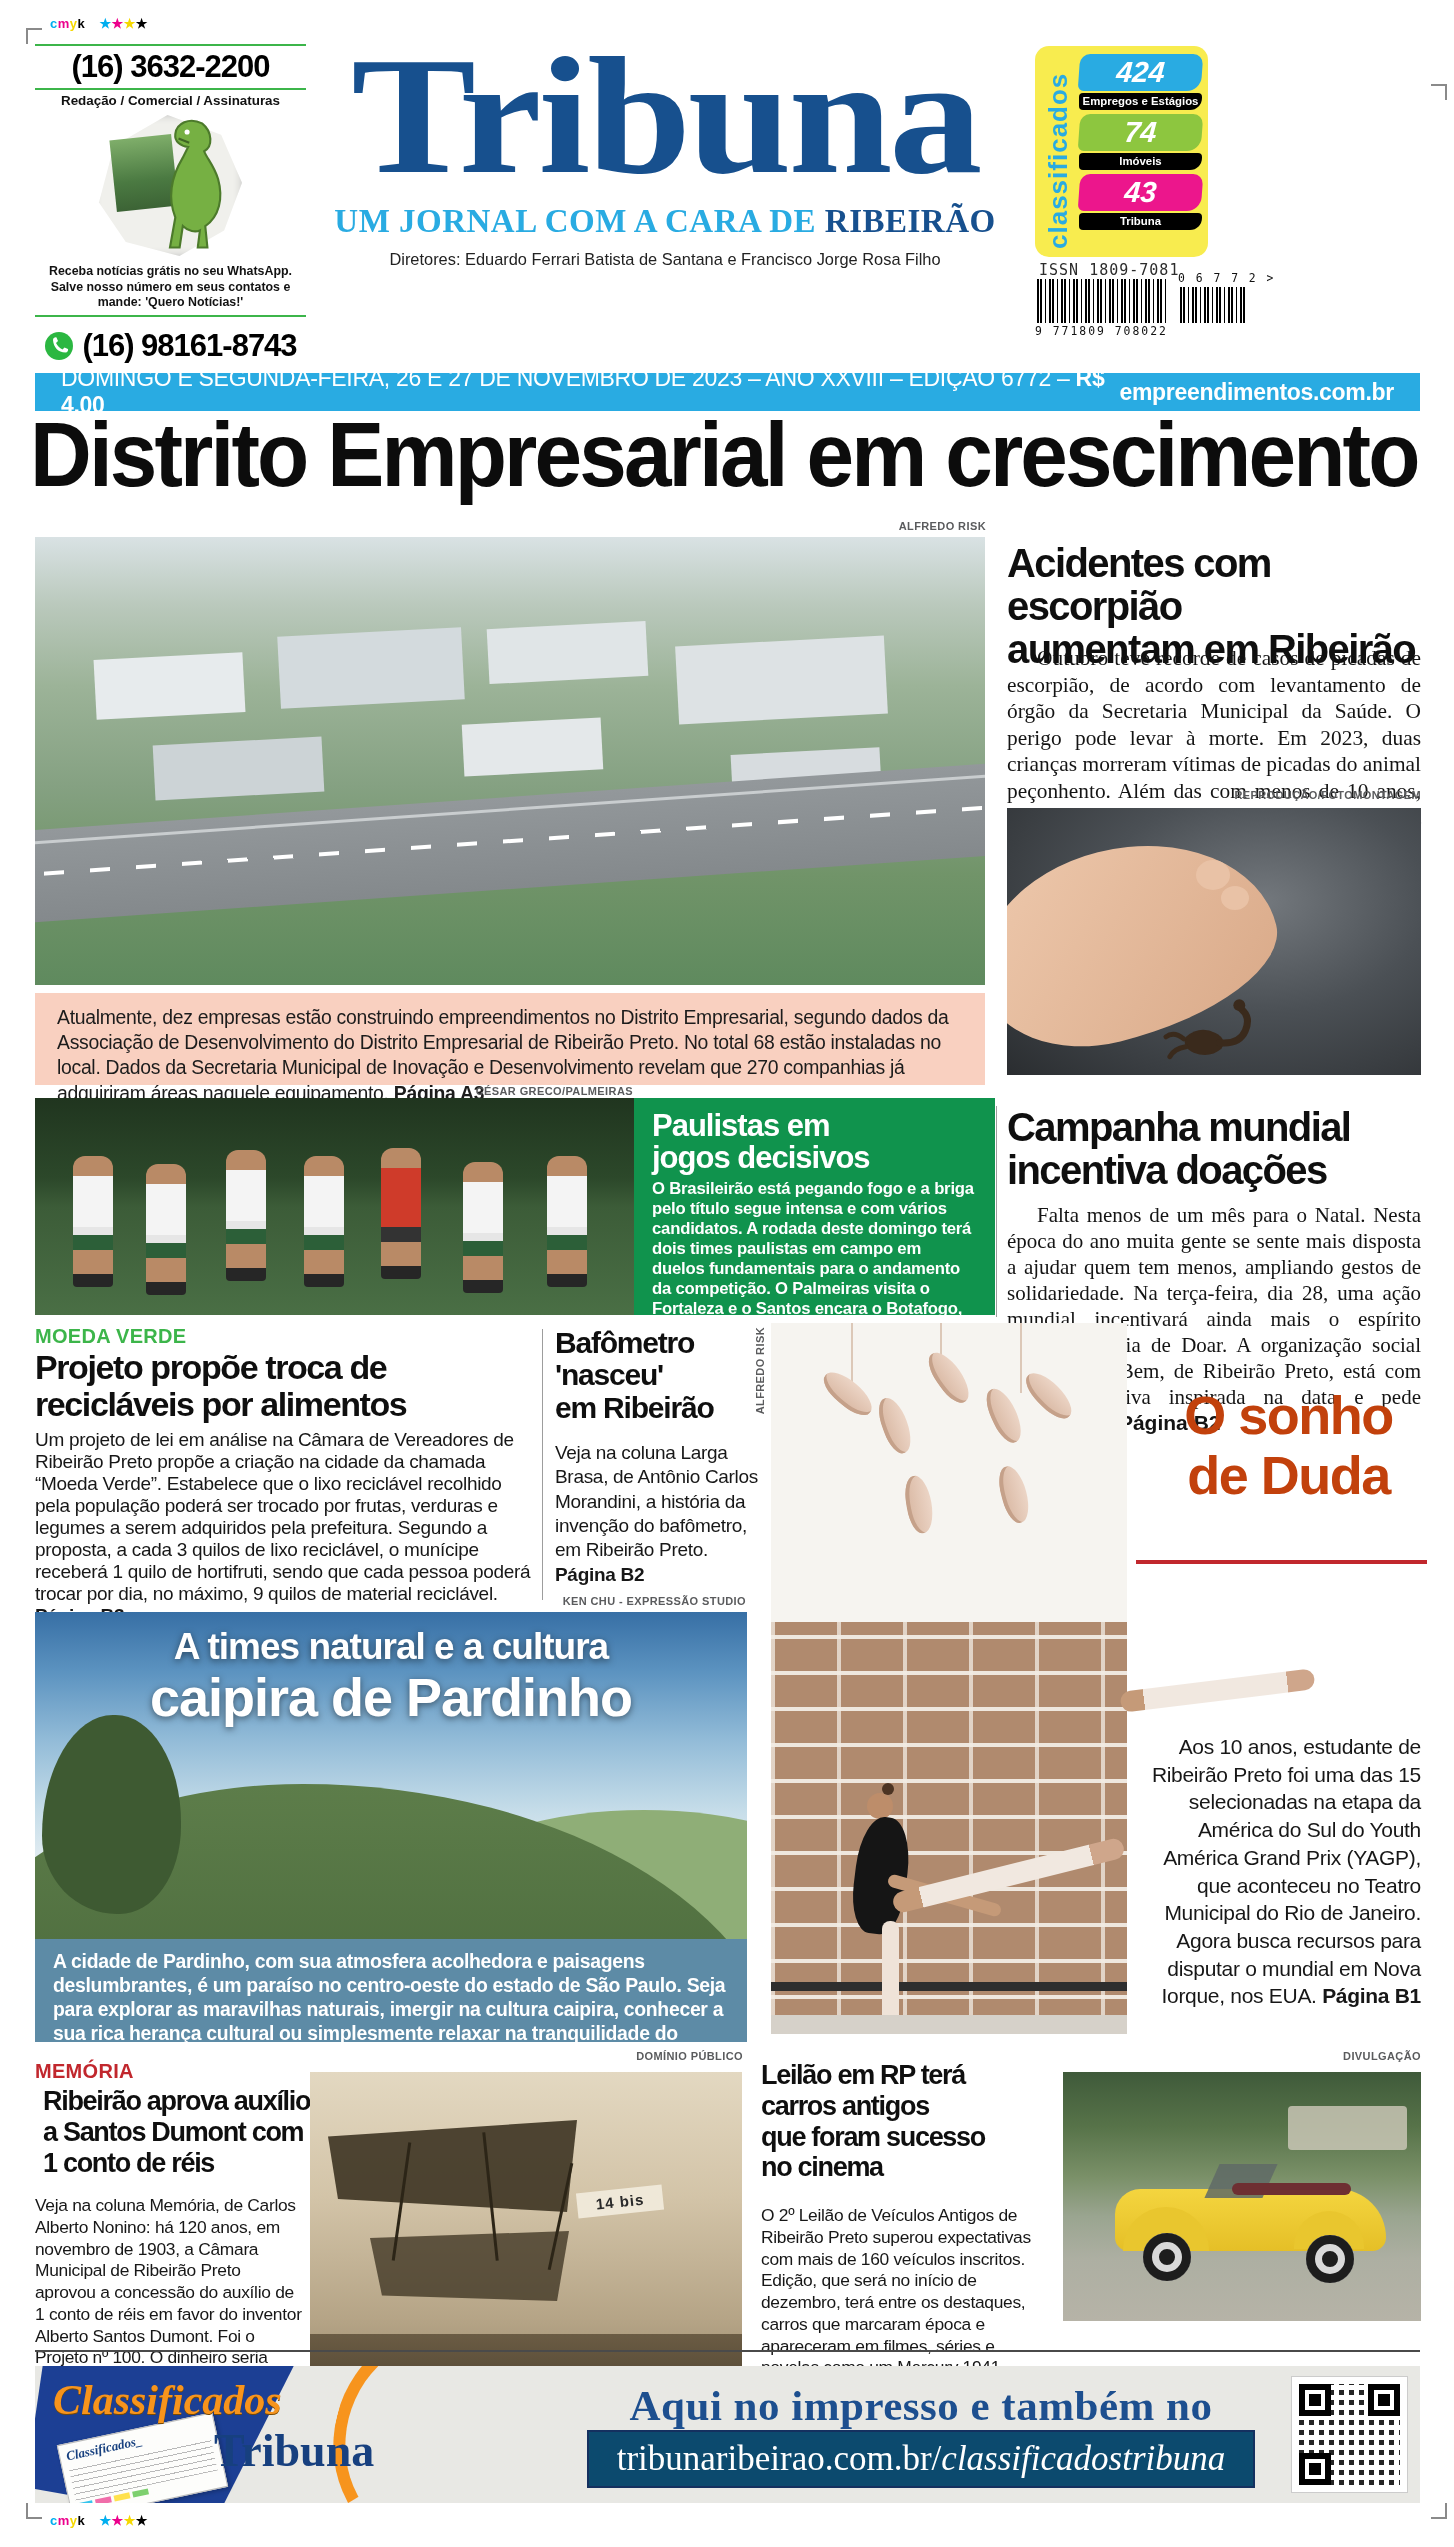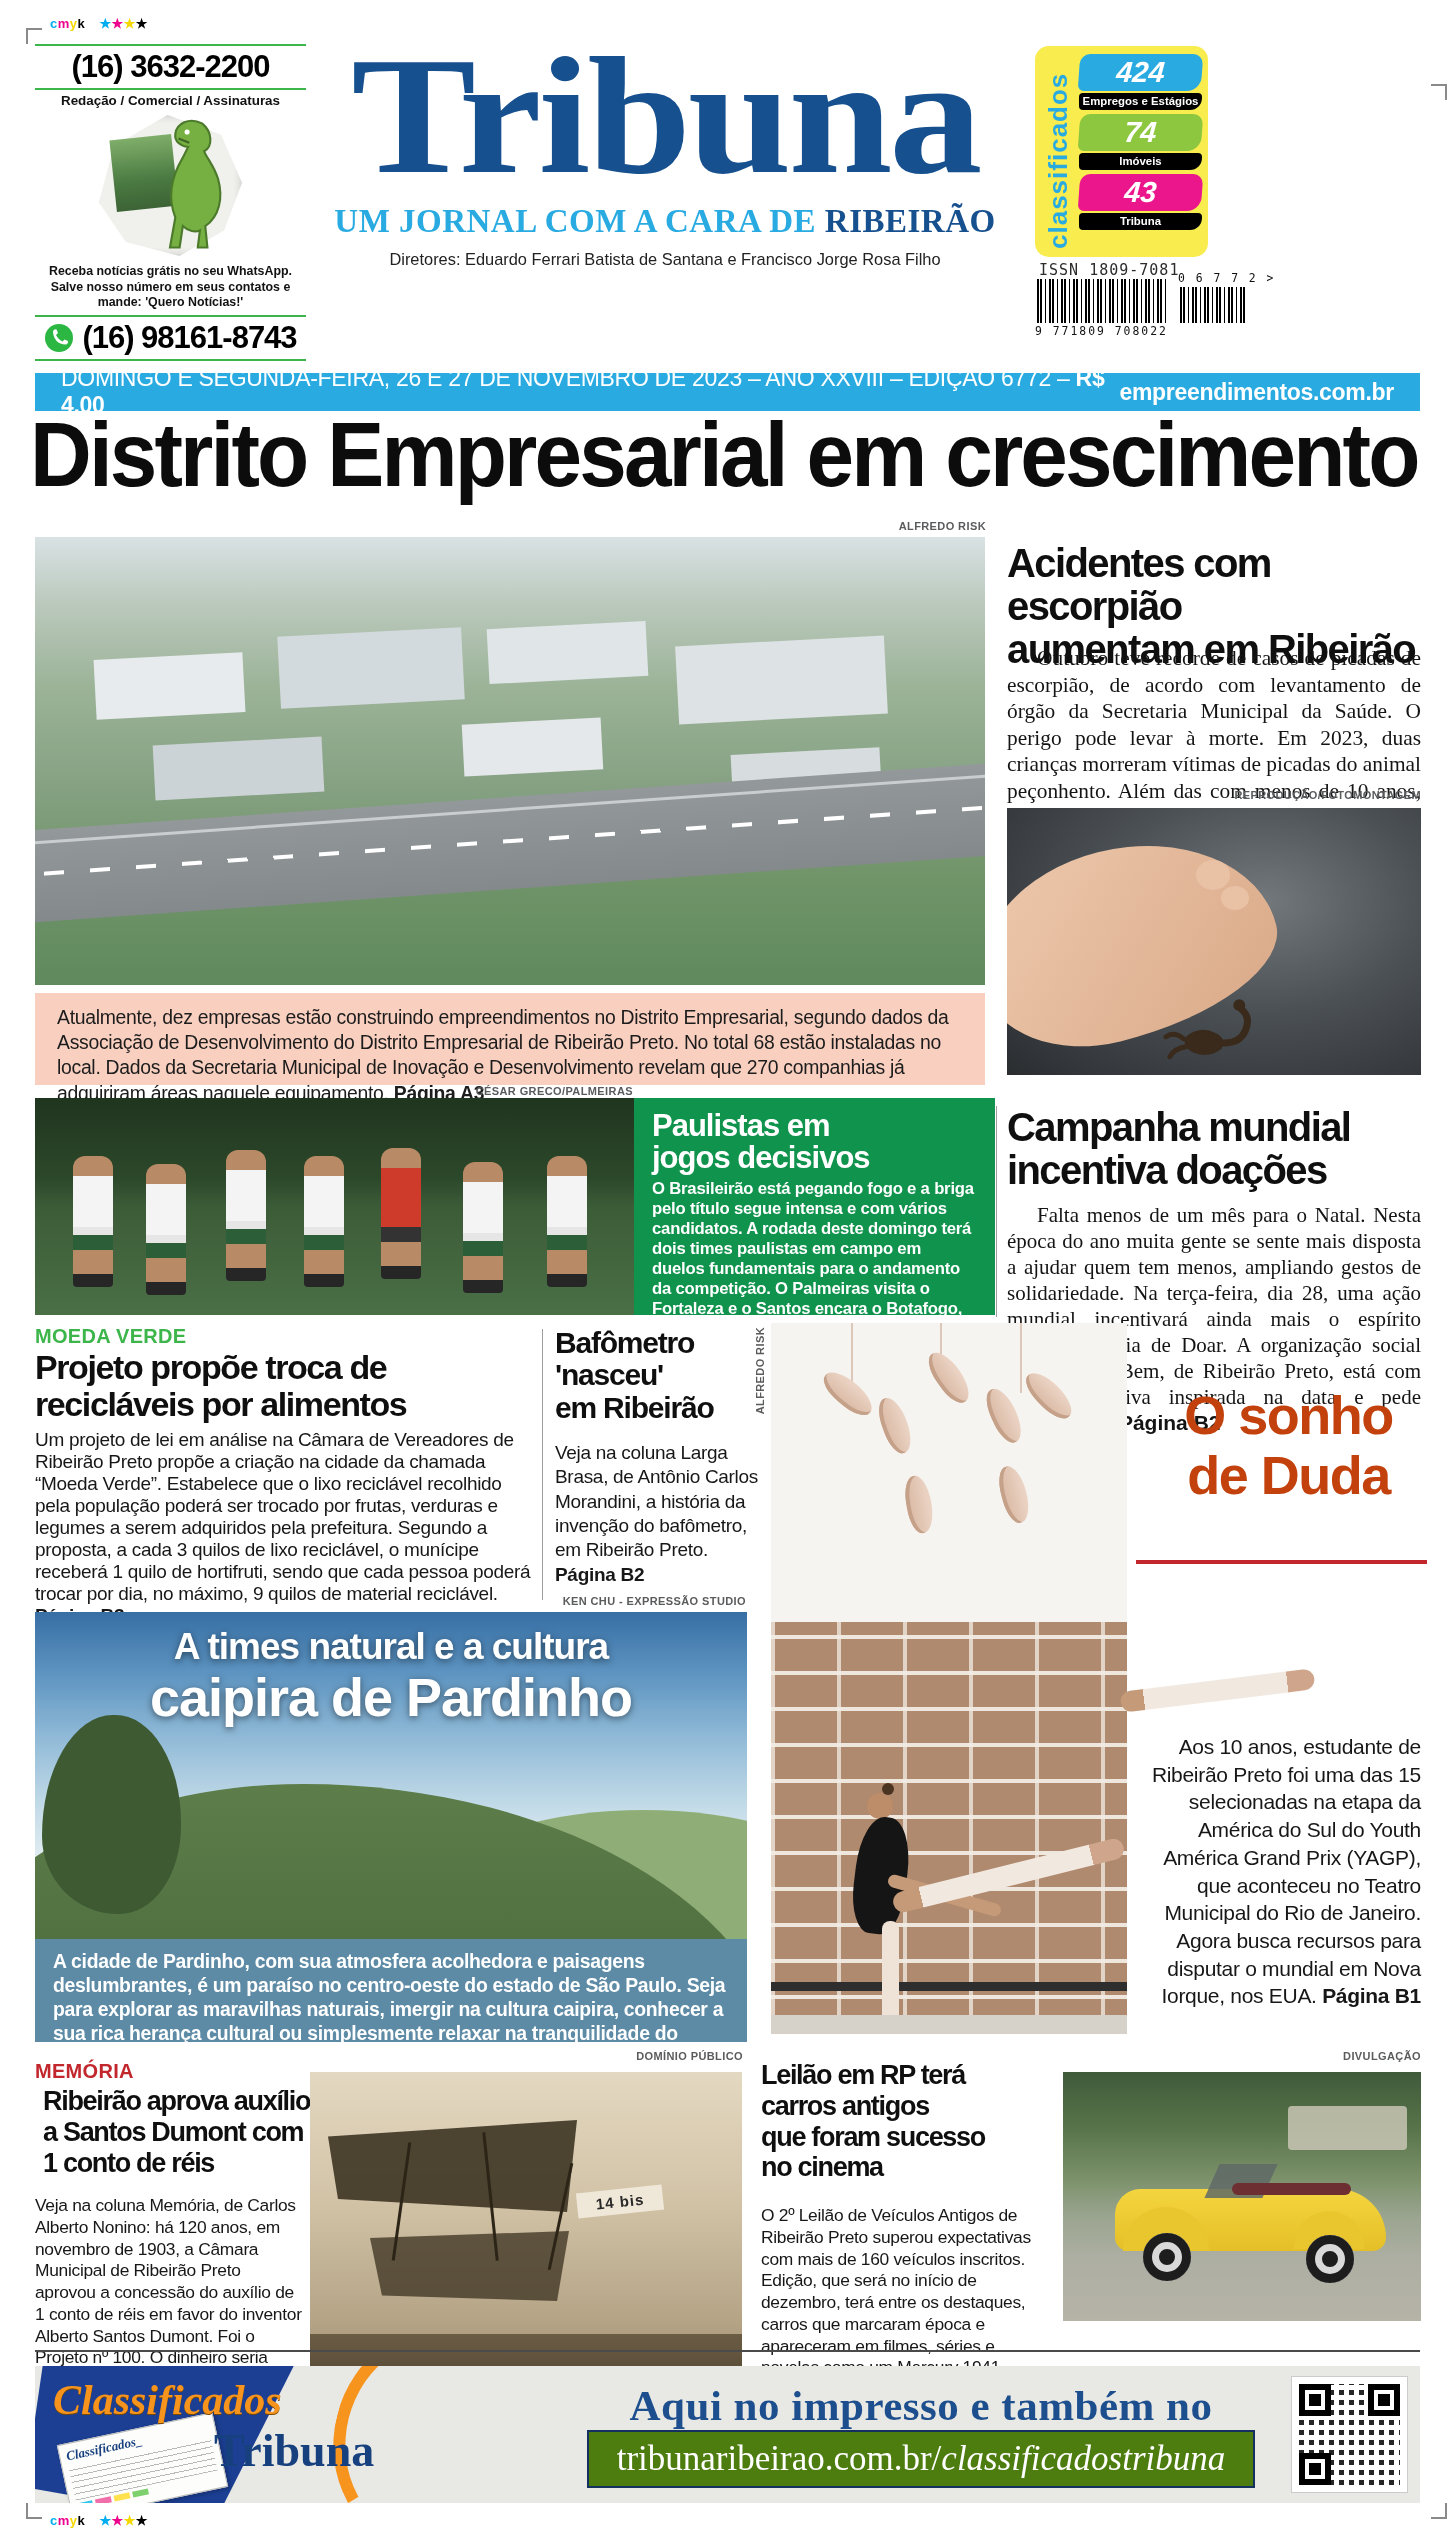--- a/index.html
+++ b/index.html
@@ -19,21 +19,21 @@
   .grule{height:2px;background:#3cb54a;}
   .corner{width:16px;height:16px;border-color:#8a8a8a;border-style:solid;border-width:0;}
   
   .reg{font-size:13px;font-weight:700;letter-spacing:0.5px;}
   .reg .c{color:#00aeef}.reg .m{color:#ec008c}.reg .y{color:#f5d800}.reg .k{color:#000}
   .reg .s1{color:#00aeef}.reg .s2{color:#ec008c}.reg .s3{color:#f5d800}.reg .s4{color:#000}
   .contact{width:271px;text-align:center;}
   .phone{font-size:31px;font-weight:700;letter-spacing:-1px;color:#000;padding:3px 0;}
   .contact-label{font-size:13.4px;font-weight:700;padding:3px 0;}
   .wa-note{font-size:12.4px;font-weight:700;line-height:1.25;padding:4px 10px;}
-  .wa-row{display:flex;align-items:center;justify-content:center;gap:8px;padding:0 0;}
+  .wa-row{display:flex;align-items:center;justify-content:center;gap:8px;padding:8px 0;}
   .masthead-wrap{left:299px;top:28px;width:732px;text-align:center;}
   .masthead{font-family:"Liberation Serif",serif;font-weight:700;font-size:167px;line-height:1.05;color:#17508e;letter-spacing:-3px;transform:scaleX(1.12);transform-origin:center;display:inline-block;}
   .tagline{font-family:"Liberation Serif",serif;font-weight:700;font-size:33px;letter-spacing:0.5px;}
   .tagline .lt{color:#29abe2}.tagline .dk{color:#17508e}
   .directors{font-size:16.4px;color:#222;margin-top:10px;font-weight:400;}
   .cls-box{left:1035px;top:46px;width:173px;height:211px;background:#f8ec4f;border-radius:14px;display:flex;padding:8px 6px 8px 10px;}
   .cls-vert{writing-mode:vertical-rl;transform:rotate(180deg);font-weight:700;font-size:26px;color:#29abe2;letter-spacing:1px;line-height:1;height:100%;}
   .chips{display:flex;flex-direction:column;gap:4px;margin-left:8px;flex:1;}
   .chip .num{color:#fff;font-weight:700;font-style:italic;font-size:29px;text-align:center;border-radius:10px 10px 14px 6px;padding:2px 0;transform:skewX(-4deg);}
   .chip:nth-child(1) .num{background:#29abe2}.chip:nth-child(2) .num{background:#8dc63f}.chip:nth-child(3) .num{background:#ec168c}
@@ -115,21 +115,21 @@
   .swoosho{position:absolute;left:299px;top:-40px;width:209px;height:229px;border:12px solid transparent;border-left-color:#f7941d;border-radius:50%;transform:rotate(14deg);}
   .fb-cls{position:absolute;left:18px;top:10px;font-family:"Liberation Serif",serif;font-style:italic;font-weight:700;font-size:42px;color:#f7941d;text-shadow:0 1px 0 #7a4a00;}
   .fb-trib{position:absolute;left:179px;top:58px;font-family:"Liberation Serif",serif;font-weight:700;font-size:46px;color:#17407f;}
   .fb-paper{position:absolute;left:28px;top:62px;width:159px;height:76px;background:#fdfdfb;border:1px solid #bbb;transform:rotate(-12deg);box-shadow:2px 2px 4px rgba(0,0,0,.25);padding:4px 6px;}
   .fb-paper .pt{font-family:"Liberation Serif",serif;font-style:italic;font-weight:700;font-size:13px;color:#17407f;}
   .fb-paper .lines{height:34px;margin-top:3px;background:repeating-linear-gradient(0deg,#b9b9b9 0 1px,transparent 1px 6px);}
   .fb-paper .marks{display:flex;gap:3px;margin-top:3px;}
   .fb-paper .marks i{width:16px;height:6px;display:block;}
   .fb-center{position:absolute;left:448px;top:0;width:876px;height:100%;display:flex;flex-direction:column;align-items:center;justify-content:center;gap:0;}
   .fb-head{font-family:"Liberation Serif",serif;font-weight:700;font-size:43px;color:#1d4f8f;letter-spacing:0.5px;}
-  .fb-urlbox{background:#4d7c0f;color:#fff;padding:7px 28px;font-family:"Liberation Serif",serif;font-size:35px;border:2px solid #14305f;}
+  .fb-urlbox{background:#0c4a6e;color:#fff;padding:7px 28px;font-family:"Liberation Serif",serif;font-size:35px;border:2px solid #14305f;}
   .fb-urlbox .it{font-style:italic;}
   .qr{position:absolute;right:12px;top:10px;width:117px;height:117px;background:#fff;border:1px solid #ccc;padding:7px;}
   .qr .noise{position:absolute;inset:7px;background:repeating-linear-gradient(0deg,#000 0 5px,#fff 5px 10px),repeating-linear-gradient(90deg,#000 0 5px,#fff 5px 10px);background-blend-mode:screen;opacity:.85;}
   .qr .fp{position:absolute;width:32px;height:32px;border:6px solid #000;background:#fff;}
   .qr .fp::after{content:"";position:absolute;inset:4px;background:#000;}
   .scorp-svg{position:absolute;left:149px;bottom:8px;}
 </style>
 </head>
 <body>
 

